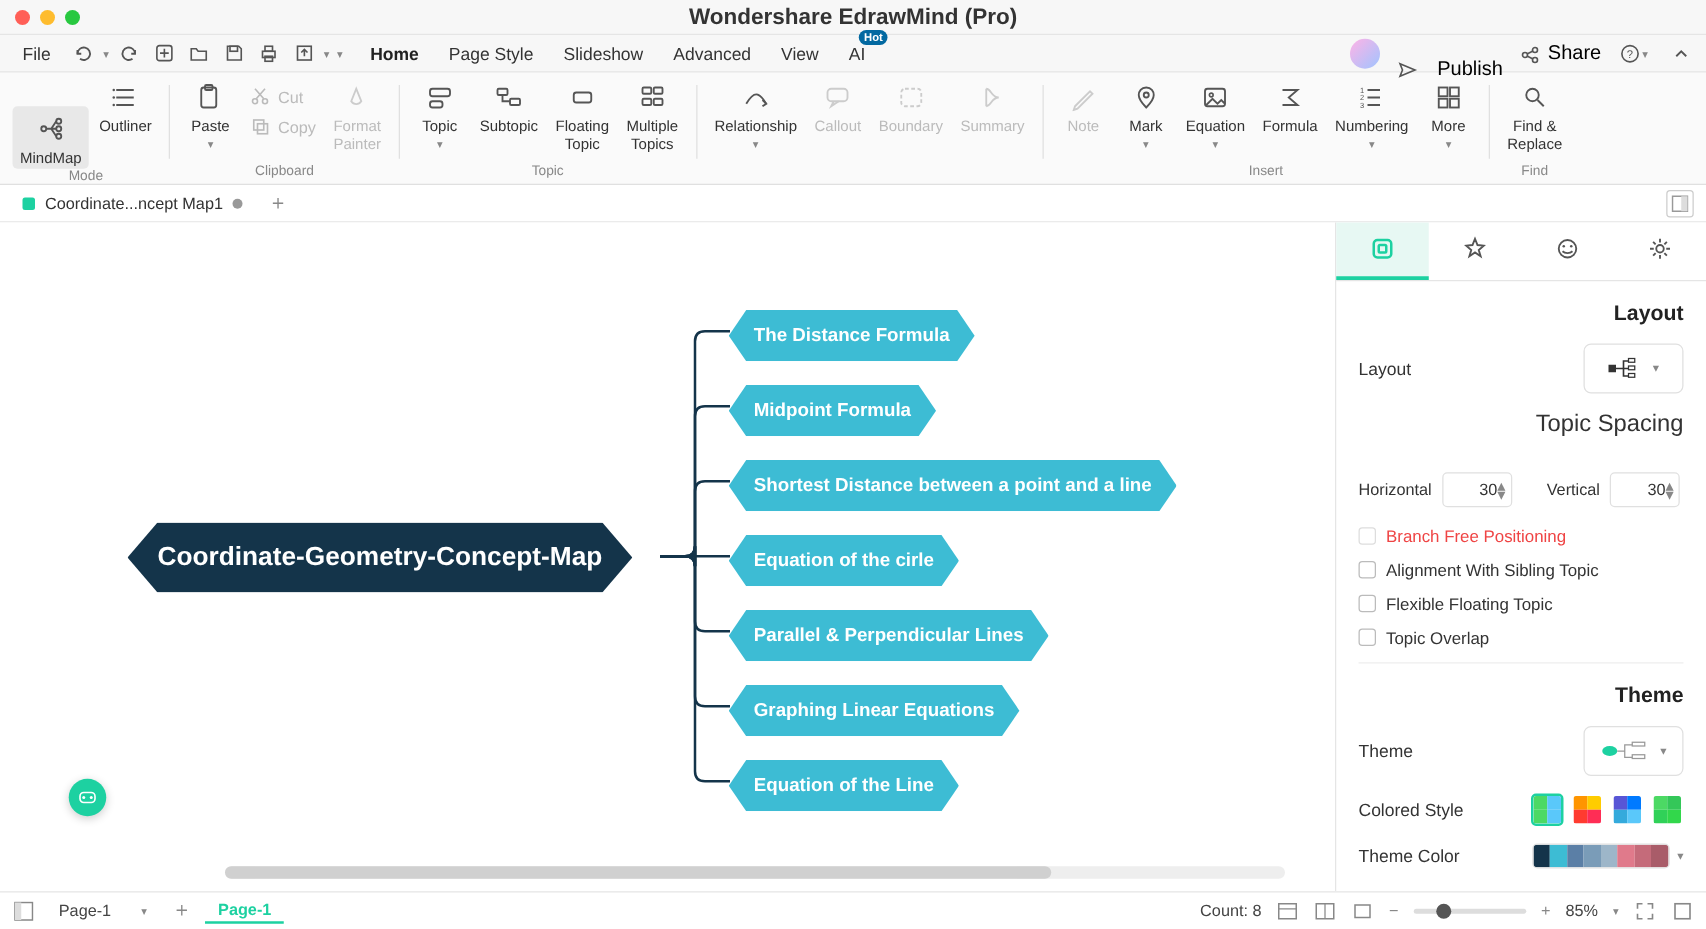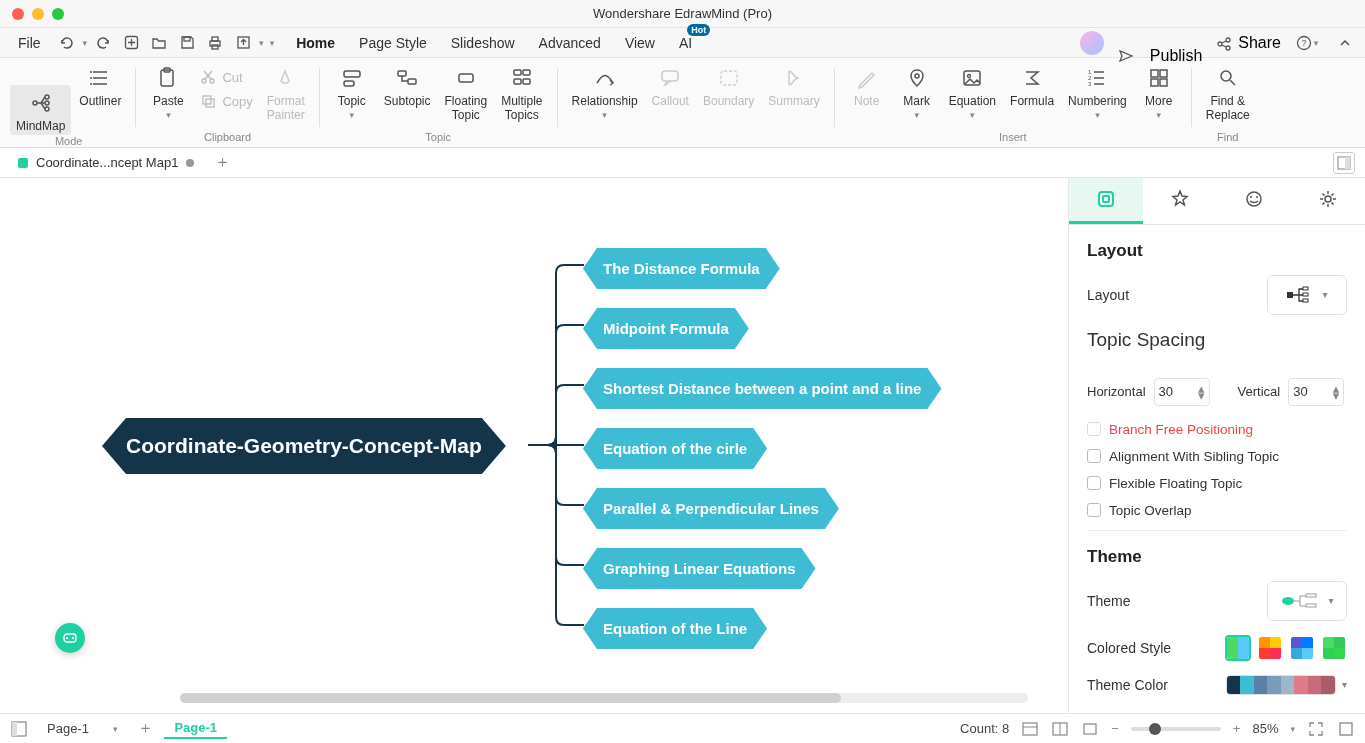--- a/index.html
+++ b/index.html
@@ -1,21 +1,21 @@
 <!DOCTYPE html>
 <html><head>
 <meta charset="utf-8">
 <style>
 * { box-sizing: border-box; margin: 0; padding: 0; font-family: -apple-system, "Segoe UI", Arial, sans-serif; }
 html, body { width: 1365px; height: 743px; background: #fff; overflow: hidden; }
 .titlebar { height: 28px; background: #f7f7f7; border-bottom: 1px solid #e5e5e5; display:flex; align-items:center; position:relative; }
 .traffic { display:flex; gap:8px; padding-left:12px; }
 .dot { width:12px; height:12px; border-radius:50%; }
 .red{background:#ff5f57;} .yellow{background:#febc2e;} .green{background:#28c840;}
-.title { position:absolute; left:0; right:0; text-align:center; font-size:13px; font-weight:400; color:#333; pointer-events:none; }
+.title { position:absolute; left:0; right:0; text-align:center; font-size:18px; font-weight:700; color:#333; pointer-events:none; }
 
 .menubar { height:30px; background:#f7f7f7; display:flex; align-items:center; padding:0 8px; gap:4px; border-bottom:1px solid #e5e5e5; position:relative; }
 .file-btn { padding:4px 10px; font-size:14px; color:#333; border-radius:4px; }
 .icon-btn { width:24px; height:24px; display:flex; align-items:center; justify-content:center; color:#555; border-radius:4px; }
 .menubar .tabs { display:flex; gap:16px; margin-left:14px; }
 .menubar .tab { font-size:14px; color:#333; padding:4px 4px; }
 .menubar .tab.active { font-weight:700; color:#222; }
 .menubar .right { margin-left:auto; display:flex; align-items:center; gap:14px; }
 .avatar { width:24px; height:24px; border-radius:50%; background:linear-gradient(135deg,#ffb3e6,#a0c4ff); }
 .hot-badge { position:absolute; top:-7px; right:-14px; background:#0369a1; color:#fff; font-size:9px; padding:1px 4px; border-radius:6px; font-weight:600;}
@@ -41,21 +41,21 @@
 .doc-tab .modified { width:8px; height:8px; background:#999; border-radius:50%;}
 .add-tab { width:20px; height:20px; display:flex; align-items:center; justify-content:center; color:#888;}
 .doc-tabs .panel-toggle { margin-left:auto; margin-right:10px; width:22px;height:22px; border:1px solid #ccc; border-radius:3px; display:flex;align-items:center;justify-content:center;color:#888;}
 
 .workspace { position:absolute; top:178px; bottom:30px; left:0; right:0; display:flex; }
 .canvas { flex:1; background:#fff; position:relative; overflow:hidden; }
 .side-panel { width:297px; border-left:1px solid #e5e5e5; background:#fff; display:flex; flex-direction:column; }
 .side-tabs { height:48px; display:flex; border-bottom:1px solid #e5e5e5;}
 .side-tab { flex:1; display:flex; align-items:center; justify-content:center; color:#555; border-bottom:3px solid transparent;}
 .side-tab.active { color:#1dd1a1; border-bottom-color:#1dd1a1; background:#e7f8f3;}
-.panel-body { padding:16px 18px; overflow:auto; font-size:14px; color:#333; }
+.panel-body { padding:16px 18px; overflow:auto; font-size:14px; color:#333;text-align:right; }
 .panel-body h3 { font-size:17px; font-weight:700; margin-bottom:14px; color:#222;}
 .prop-row { display:flex; align-items:center; justify-content:space-between; margin-bottom:14px; }
 .layout-select { width:80px; height:40px; border:1px solid #e0e0e0; border-radius:6px; display:flex; align-items:center; justify-content:center; gap:6px; }
 .num-input { display:flex; align-items:center; border:1px solid #e0e0e0; border-radius:4px; height:28px; width:56px; padding:0 4px;}
 .num-input span{flex:1; font-size:13px;}
 .num-input .spin{display:flex;flex-direction:column;font-size:7px;color:#888;line-height:7px;}
 .check-row { display:flex; align-items:center; gap:8px; margin-bottom:12px; font-size:13.5px; color:#333;}
 .check-row.disabled{color:#ef4444;}
 .chk { width:14px; height:14px; border:1.5px solid #bbb; border-radius:3px; background:#fff;}
 .hr{height:1px;background:#eee;margin:10px 0 16px;}

